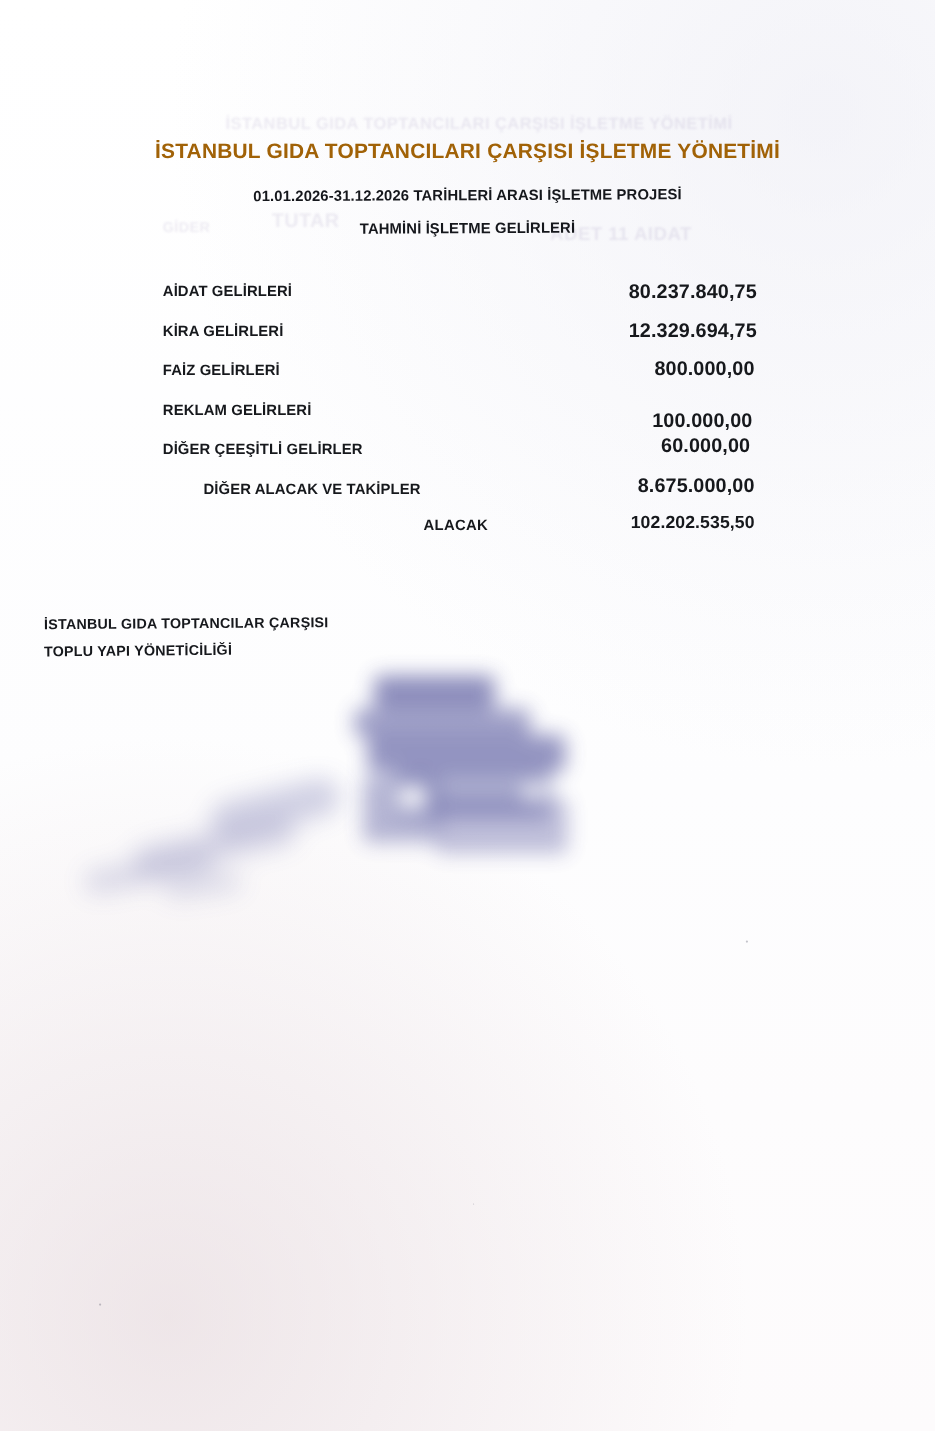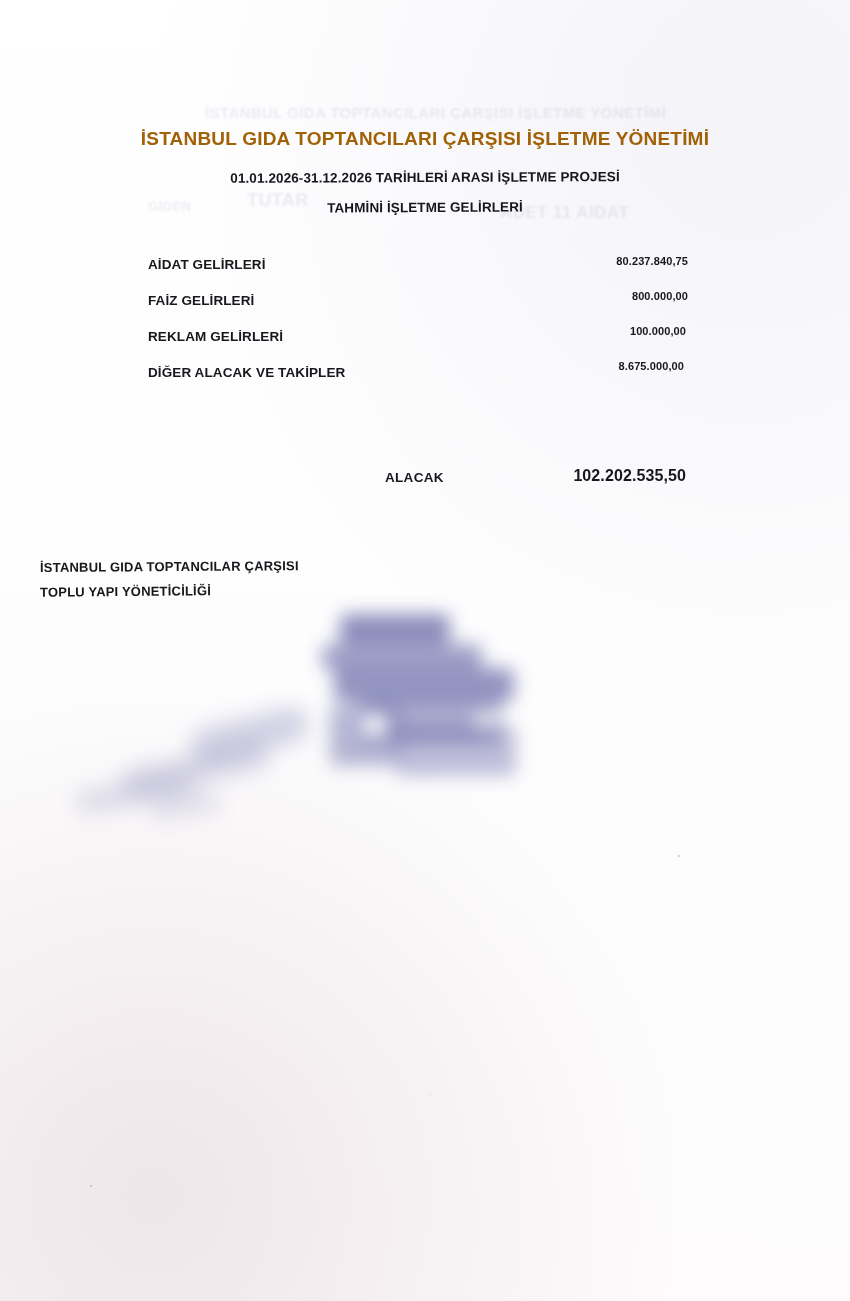--- a/index.html
+++ b/index.html
@@ -99,37 +99,37 @@
     top: 0;
     font-size: 13.5px;
     font-weight: bold;
     letter-spacing: 0.1px;
     white-space: nowrap;
   }
   .row .amount {
     position: absolute;
     right: 0;
     top: 0;
-    font-size: 11px;
+    font-size: 18px;
     font-weight: bold;
     letter-spacing: 0.1px;
     white-space: nowrap;
   }
   
   .row:nth-child(1) .label { top: 2px; }
   .row:nth-child(1) .amount { top: 0px; }
   .row:nth-child(2) .label { top: 3px; }
   .row:nth-child(2) .amount { top: 0px; }
   .row:nth-child(3) .label { top: 4px; }
   .row:nth-child(3) .amount { top: 0px; right: 2px; }
   .row:nth-child(4) .label { top: 5px; }
-  .row:nth-child(4) .amount { top: 0px; right: 4px; }
+  .row:nth-child(4) .amount { top: 12px; right: 4px; }
   .row:nth-child(5) .label { top: 6px; }
   .row:nth-child(5) .amount { top: 0px; right: 6px; }
-  .row:nth-child(6) .label { top: 7px; }
+  .row:nth-child(6) .label { top: 7px; margin-left: 37px; }
   .row:nth-child(6) .amount { top: 1px; right: 2px; }
 
   .total-row {
     position: absolute;
     top: 467px;
     left: 148px;
     width: 540px;
     height: 26px;
   }
   .total-row .total-label {
@@ -243,26 +243,34 @@
   <div class="title">İSTANBUL GIDA TOPTANCILARI ÇARŞISI İŞLETME YÖNETİMİ</div>
   <div class="subtitle-1">01.01.2026-31.12.2026 TARİHLERİ ARASI İŞLETME PROJESİ</div>
   <div class="subtitle-2">TAHMİNİ İŞLETME GELİRLERİ</div>
 
   <div class="table">
     <div class="row">
       <span class="label">AİDAT GELİRLERİ</span>
       <span class="amount">80.237.840,75</span>
     </div>
     <div class="row">
+      <span class="label">KİRA GELİRLERİ</span>
+      <span class="amount">12.329.694,75</span>
+    </div>
+    <div class="row">
       <span class="label">FAİZ GELİRLERİ</span>
       <span class="amount">800.000,00</span>
     </div>
     <div class="row">
       <span class="label">REKLAM GELİRLERİ</span>
       <span class="amount">100.000,00</span>
+    </div>
+    <div class="row">
+      <span class="label">DİĞER ÇEEŞİTLİ GELİRLER</span>
+      <span class="amount">60.000,00</span>
     </div>
     <div class="row">
       <span class="label">DİĞER ALACAK VE TAKİPLER</span>
       <span class="amount">8.675.000,00</span>
     </div>
   </div>
 
   <div class="total-row">
     <span class="total-label">ALACAK</span>
     <span class="total-amount">102.202.535,50</span>

